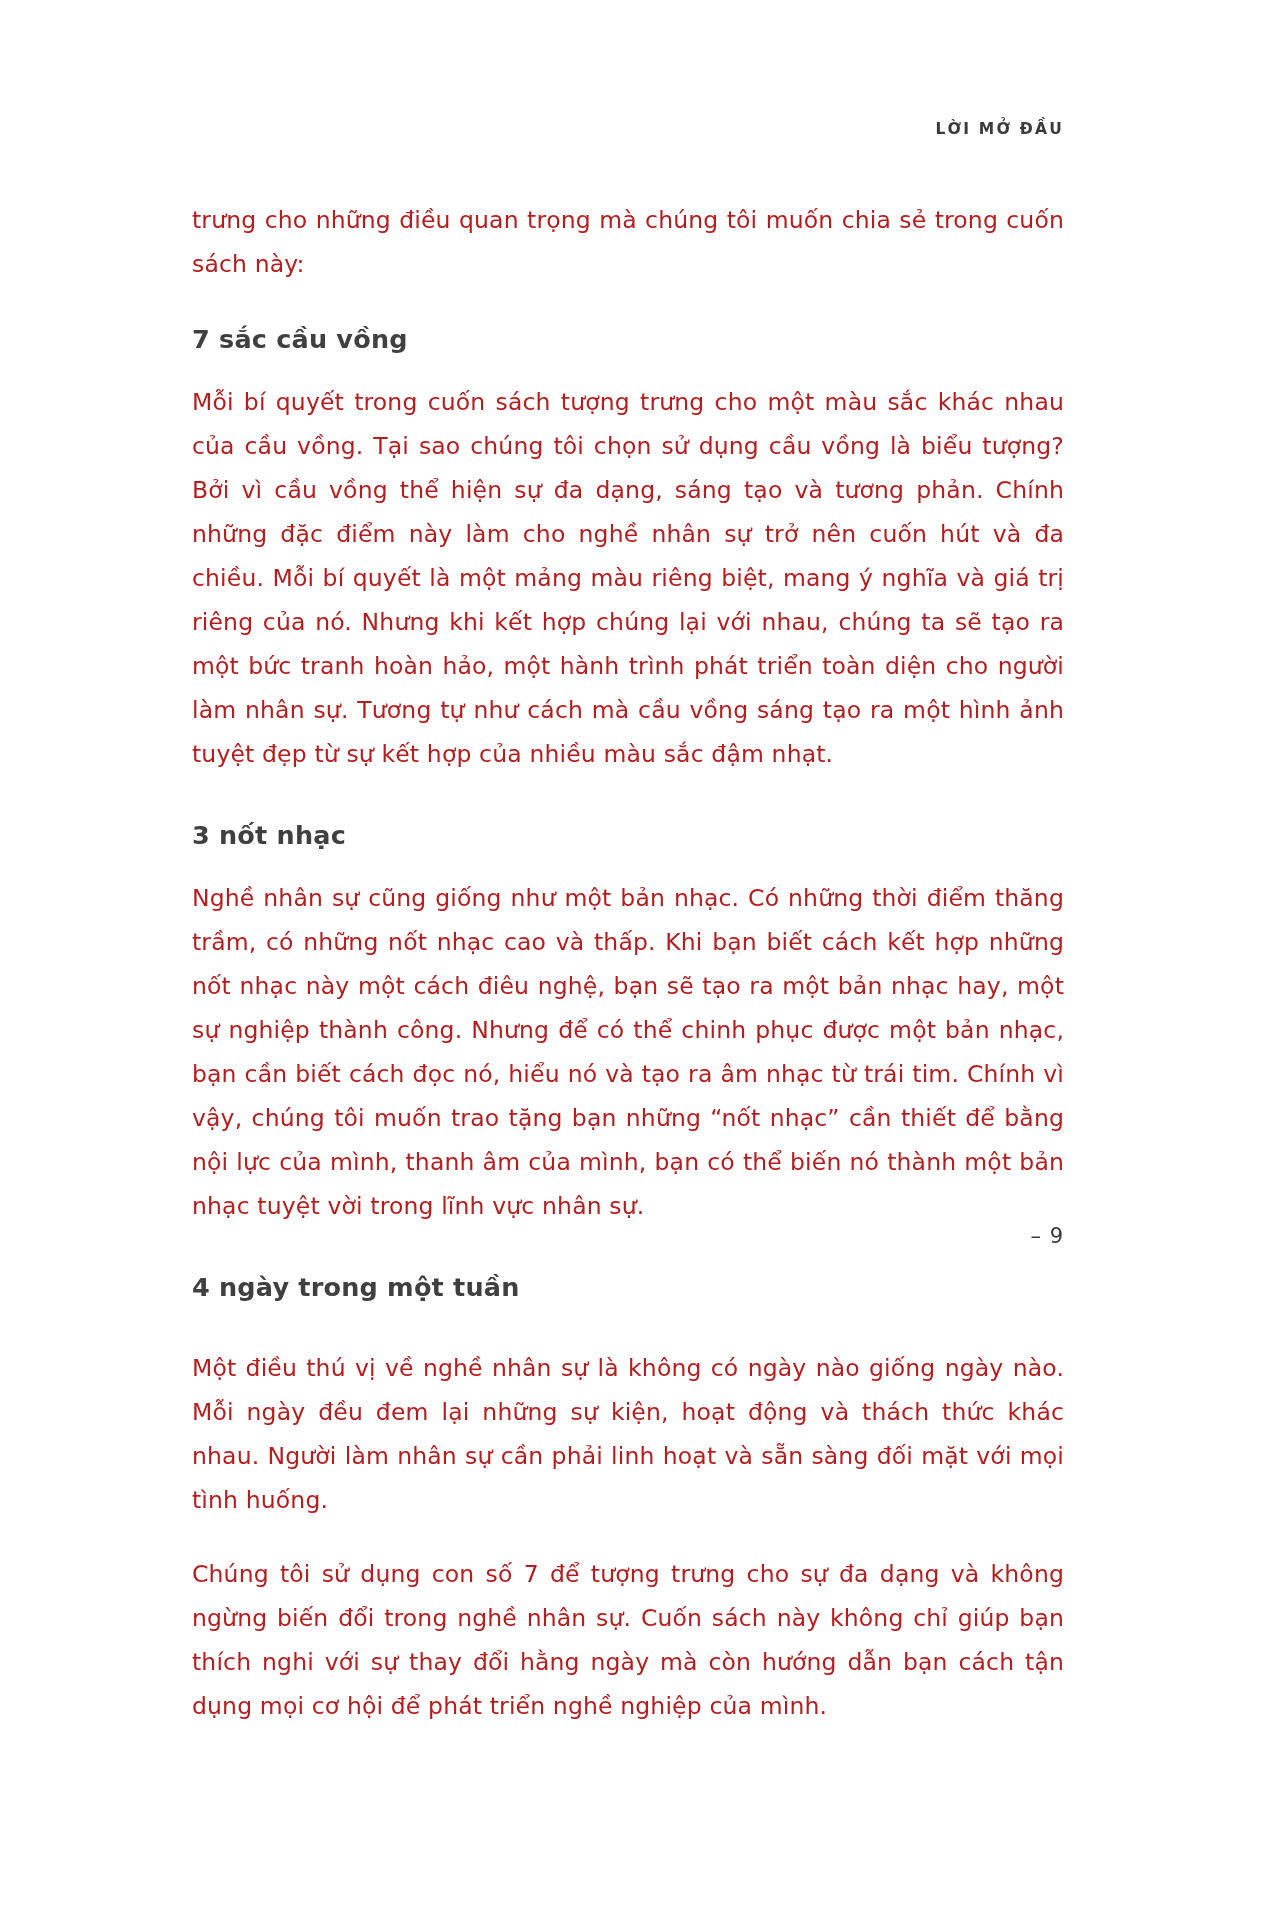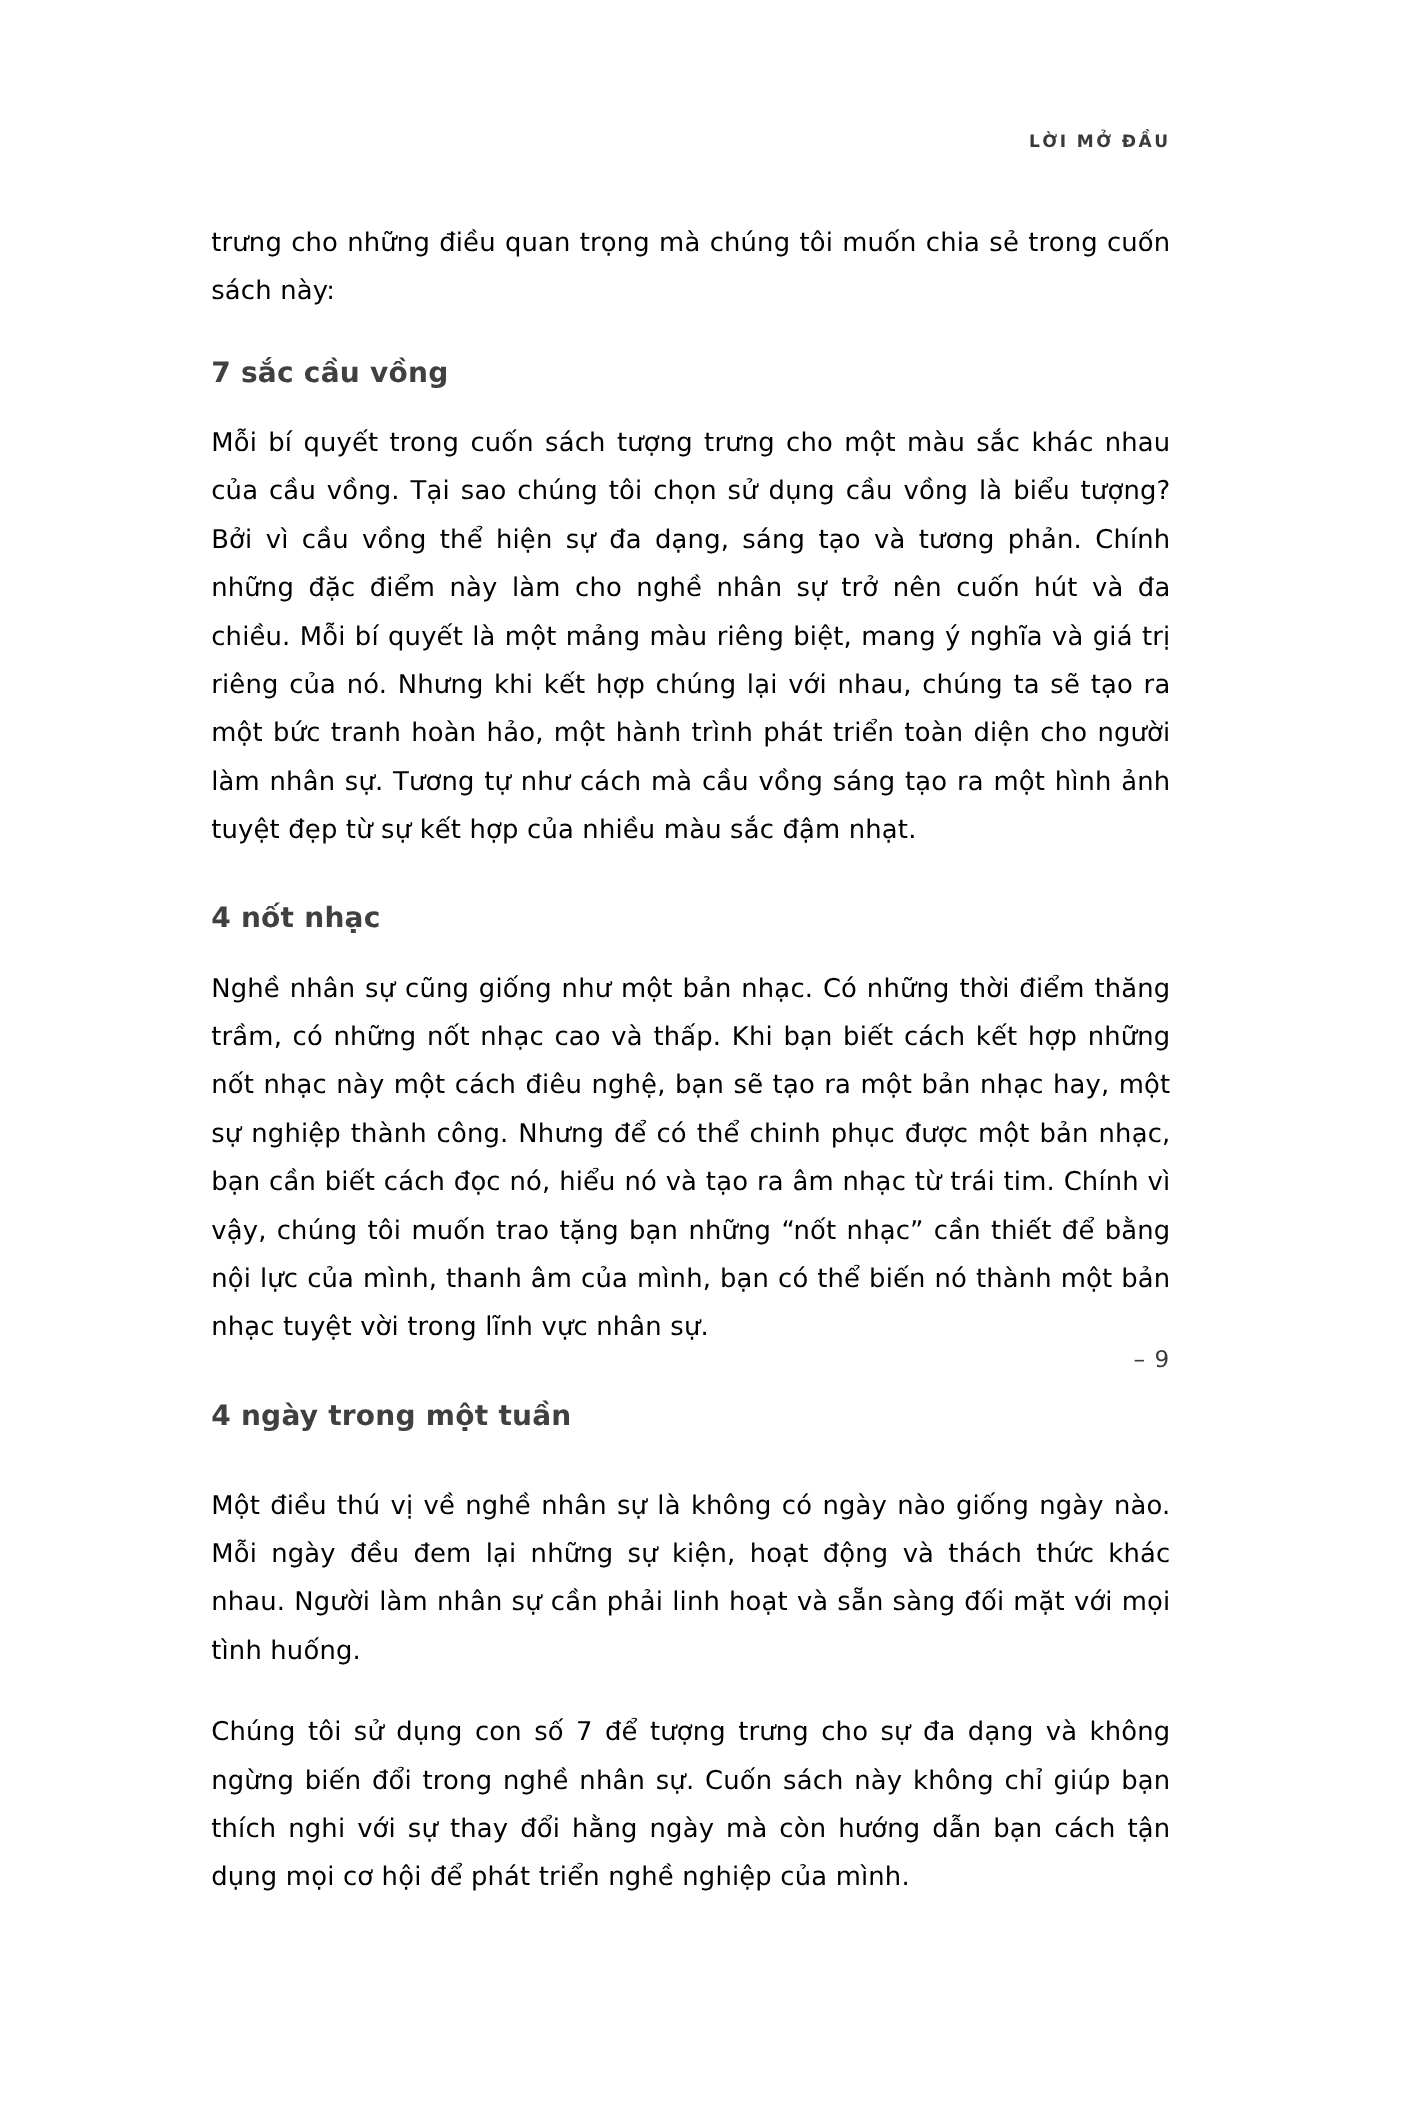--- a/index.html
+++ b/index.html
@@ -32,21 +32,21 @@
     letter-spacing: 2.2px;
     font-weight: 700;
     color: #3a3a3a;
     margin-bottom: 60px;
   }
   p.body-text {
     font-size: 23.5px;
     line-height: 44px;
     text-align: justify;
     margin: 0 0 34px 0;
-    color: #000000;
+    color: #b91c1c;
     letter-spacing: 0.15px;
   }
   p.body-text.tight {
     margin-bottom: 30px;
     margin-top: 44px;
   }
   h2.section-title {
     font-size: 25.5px;
     font-weight: 700;
     color: #404040;
@@ -72,21 +72,21 @@
 
   <div class="content">
 
     <div class="running-head">LỜI MỞ ĐẦU</div>
 
     <p class="body-text">trưng cho những điều quan trọng mà chúng tôi muốn chia sẻ trong cuốn sách này:</p>
 
     <h2 class="section-title first">7 sắc cầu vồng</h2>
     <p class="body-text">Mỗi bí quyết trong cuốn sách tượng trưng cho một màu sắc khác nhau của cầu vồng. Tại sao chúng tôi chọn sử dụng cầu vồng là biểu tượng? Bởi vì cầu vồng thể hiện sự đa dạng, sáng tạo và tương phản. Chính những đặc điểm này làm cho nghề nhân sự trở nên cuốn hút và đa chiều. Mỗi bí quyết là một mảng màu riêng biệt, mang ý nghĩa và giá trị riêng của nó. Nhưng khi kết hợp chúng lại với nhau, chúng ta sẽ tạo ra một bức tranh hoàn hảo, một hành trình phát triển toàn diện cho người làm nhân sự. Tương tự như cách mà cầu vồng sáng tạo ra một hình ảnh tuyệt đẹp từ sự kết hợp của nhiều màu sắc đậm nhạt.</p>
 
-    <h2 class="section-title">4 nốt nhạc</h2>
+    <h2 class="section-title">3 nốt nhạc</h2>
     <p class="body-text">Nghề nhân sự cũng giống như một bản nhạc. Có những thời điểm thăng trầm, có những nốt nhạc cao và thấp. Khi bạn biết cách kết hợp những nốt nhạc này một cách điêu nghệ, bạn sẽ tạo ra một bản nhạc hay, một sự nghiệp thành công. Nhưng để có thể chinh phục được một bản nhạc, bạn cần biết cách đọc nó, hiểu nó và tạo ra âm nhạc từ trái tim. Chính vì vậy, chúng tôi muốn trao tặng bạn những “nốt nhạc” cần thiết để bằng nội lực của mình, thanh âm của mình, bạn có thể biến nó thành một bản nhạc tuyệt vời trong lĩnh vực nhân sự.</p>
 
     <h2 class="section-title">4 ngày trong một tuần</h2>
     <p class="body-text tight">Một điều thú vị về nghề nhân sự là không có ngày nào giống ngày nào. Mỗi ngày đều đem lại những sự kiện, hoạt động và thách thức khác nhau. Người làm nhân sự cần phải linh hoạt và sẵn sàng đối mặt với mọi tình huống.</p>
     <p class="body-text">Chúng tôi sử dụng con số 7 để tượng trưng cho sự đa dạng và không ngừng biến đổi trong nghề nhân sự. Cuốn sách này không chỉ giúp bạn thích nghi với sự thay đổi hằng ngày mà còn hướng dẫn bạn cách tận dụng mọi cơ hội để phát triển nghề nghiệp của mình.</p>
 
   </div>
 
   <div class="folio">– 9</div>
 

